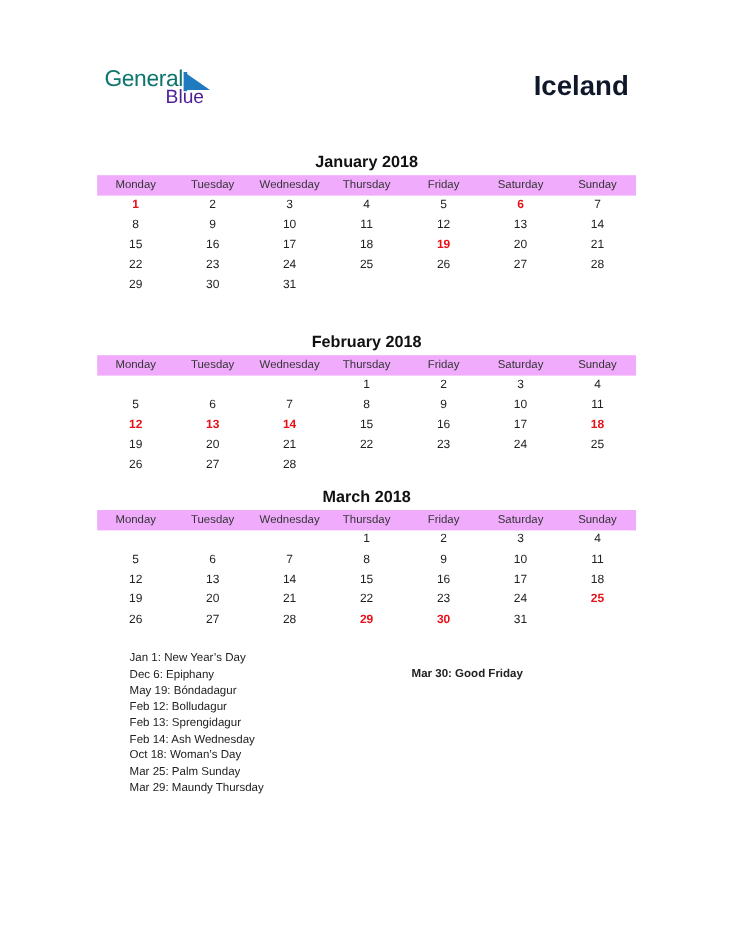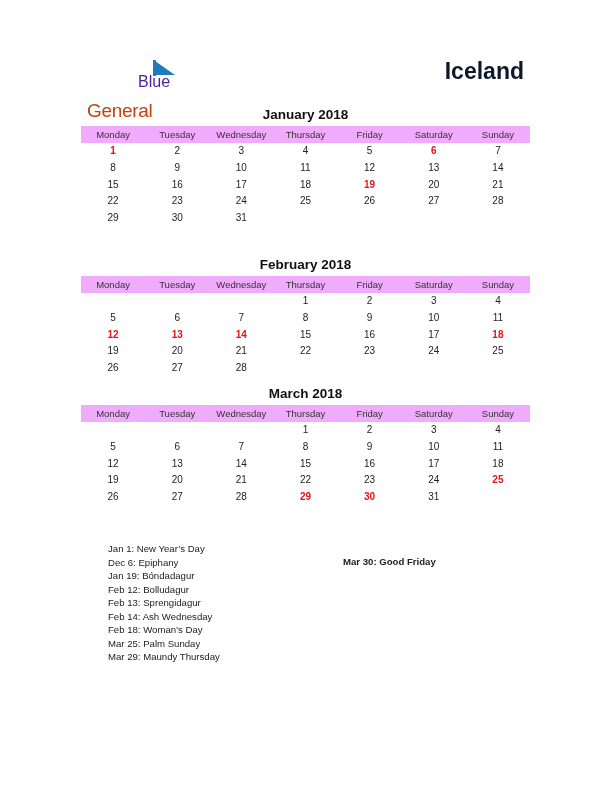--- a/index.html
+++ b/index.html
@@ -1,24 +1,24 @@
 <!DOCTYPE html>
 <html><head>
 <meta charset="utf-8">
 <style>
   html, body { margin: 0; padding: 0; background: #ffffff; }
   body { width: 612px; height: 792px; position: relative; font-family: "Liberation Sans", "DejaVu Sans", sans-serif; color: #222; overflow: hidden; }
   .logo { position: absolute; left: 87px; top: 56px; width: 100px; height: 36px; }
-  .logo .general { position: absolute; left: 0; top: 0; font-size: 19px; color: #c2410c; letter-spacing: -0.3px; margin-top: 44px; }
+  .logo .general { position: absolute; left: 0; top: 0; font-size: 19px; color: #0f766e; letter-spacing: -0.3px; }
   .logo .blue { position: absolute; left: 51px; top: 17px; font-size: 16px; color: #4c1d95; }
   .logo .tri { position: absolute; left: 68px; top: 5px; width: 0; height: 0; border-left: 0 solid transparent; border-bottom: 14px solid #1f7ac0; border-right: 20px solid transparent; border-left: 0; }
   .logo .tri2 { position: absolute; left: 66px; top: 4px; width: 3px; height: 16px; background: #1f7ac0; }
   .country { position: absolute; right: 88px; top: 58px; font-size: 23px; font-weight: bold; color: #0f172a; }
 
-  .month { position: absolute; left: 81px; width: 449px; }
+  .month { position: absolute; left: 81px; width: 449px; margin-top: 20px; }
   .month .title { text-align: center; font-size: 13.5px; font-weight: bold; height: 18px; line-height: 18px; color: #111; }
   .month .hdr { display: flex; background: #f0abfc; height: 17px; line-height: 17px; margin-top: 2px; }
   .month .hdr div { flex: 1; text-align: center; font-size: 9.5px; color: #333; }
   .month .row { display: flex; height: 16.8px; line-height: 16.8px; }
   .month .row div { flex: 1; text-align: center; font-size: 10px; color: #222; }
   .month .row div.hol { color: #e8111a; font-weight: bold; }
 
   .holidays { position: absolute; left: 89px; top: 542px; font-size: 9.6px; line-height: 13.55px; color: #222; margin-left: 19px; }
   .holidays2 { position: absolute; left: 343px; top: 555px; font-size: 9.6px; line-height: 13.55px; color: #222; font-weight: bold; }
 </style>
@@ -201,23 +201,23 @@
       <div class="hol">29</div>
       <div class="hol">30</div>
       <div>31</div>
       <div></div>
     </div>
   </div>
 
 <div class="holidays" id="hl1">
     <div>Jan 1: New Year’s Day</div>
     <div>Dec 6: Epiphany</div>
-    <div>Jan 19: Bóndadagur</div>
+    <div>May 19: Bóndadagur</div>
     <div>Feb 12: Bolludagur</div>
     <div>Feb 13: Sprengidagur</div>
     <div>Feb 14: Ash Wednesday</div>
-    <div>Feb 18: Woman’s Day</div>
+    <div>Oct 18: Woman’s Day</div>
     <div>Mar 25: Palm Sunday</div>
     <div>Mar 29: Maundy Thursday</div>
   </div>
 <div class="holidays2" id="hl2">
     <div>Mar 30: Good Friday</div>
   </div>
 
 </body></html>

